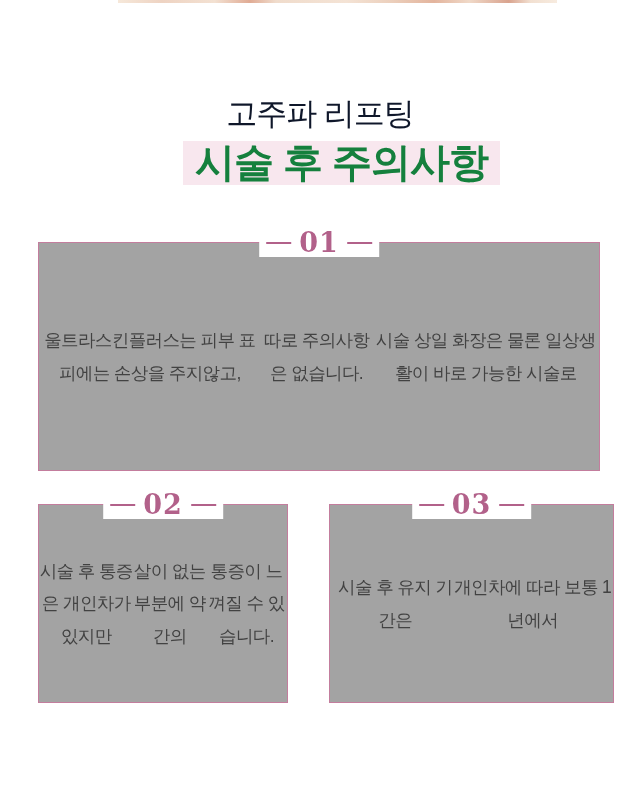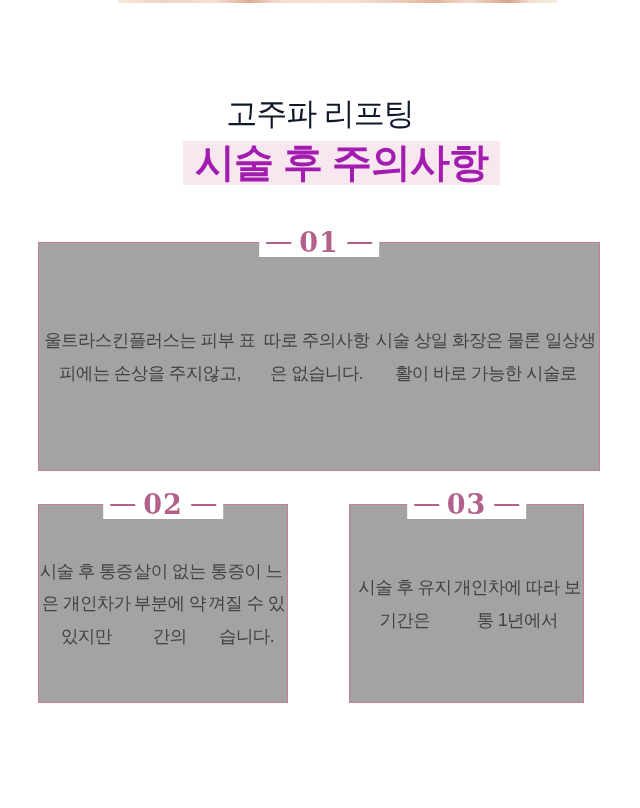--- a/index.html
+++ b/index.html
@@ -28,37 +28,37 @@
     font-size: 31px;
     line-height: 40px;
     color: #0f172a;
     font-weight: 400;
     letter-spacing: -1px;
   }
   .title-main-wrap { margin-top: 7px; }
   .title-main {
     display: inline-block;
     background: #f8e7ee;
-    color: #a21caf;
+    color: #15803d;
     font-size: 40px;
     line-height: 43px;
     font-weight: 800;
     letter-spacing: -1px;
     padding: 0 12px 1px 12px;
     margin-left: 43px;
   }
 
   .card {
     position: absolute;
     background: #a3a3a3;
     border: 1px solid #c37d9d;
   }
   .card-01 { left: 38px; top: 242px; width: 562px; height: 229px; }
   .card-02 { left: 38px; top: 504px; width: 250px; height: 199px; }
-  .card-03 { left: 349px; top: 504px; width: 235px; height: 199px; padding-left: 8px; }
+  .card-03 { left: 329px; top: 504px; width: 285px; height: 199px; padding-left: 8px; }
 
   .card-num {
     position: absolute;
     top: -15px;
     left: 50%;
     transform: translateX(-50%);
     background: #ffffff;
     padding: 0 7px;
     display: flex;
     align-items: center;

